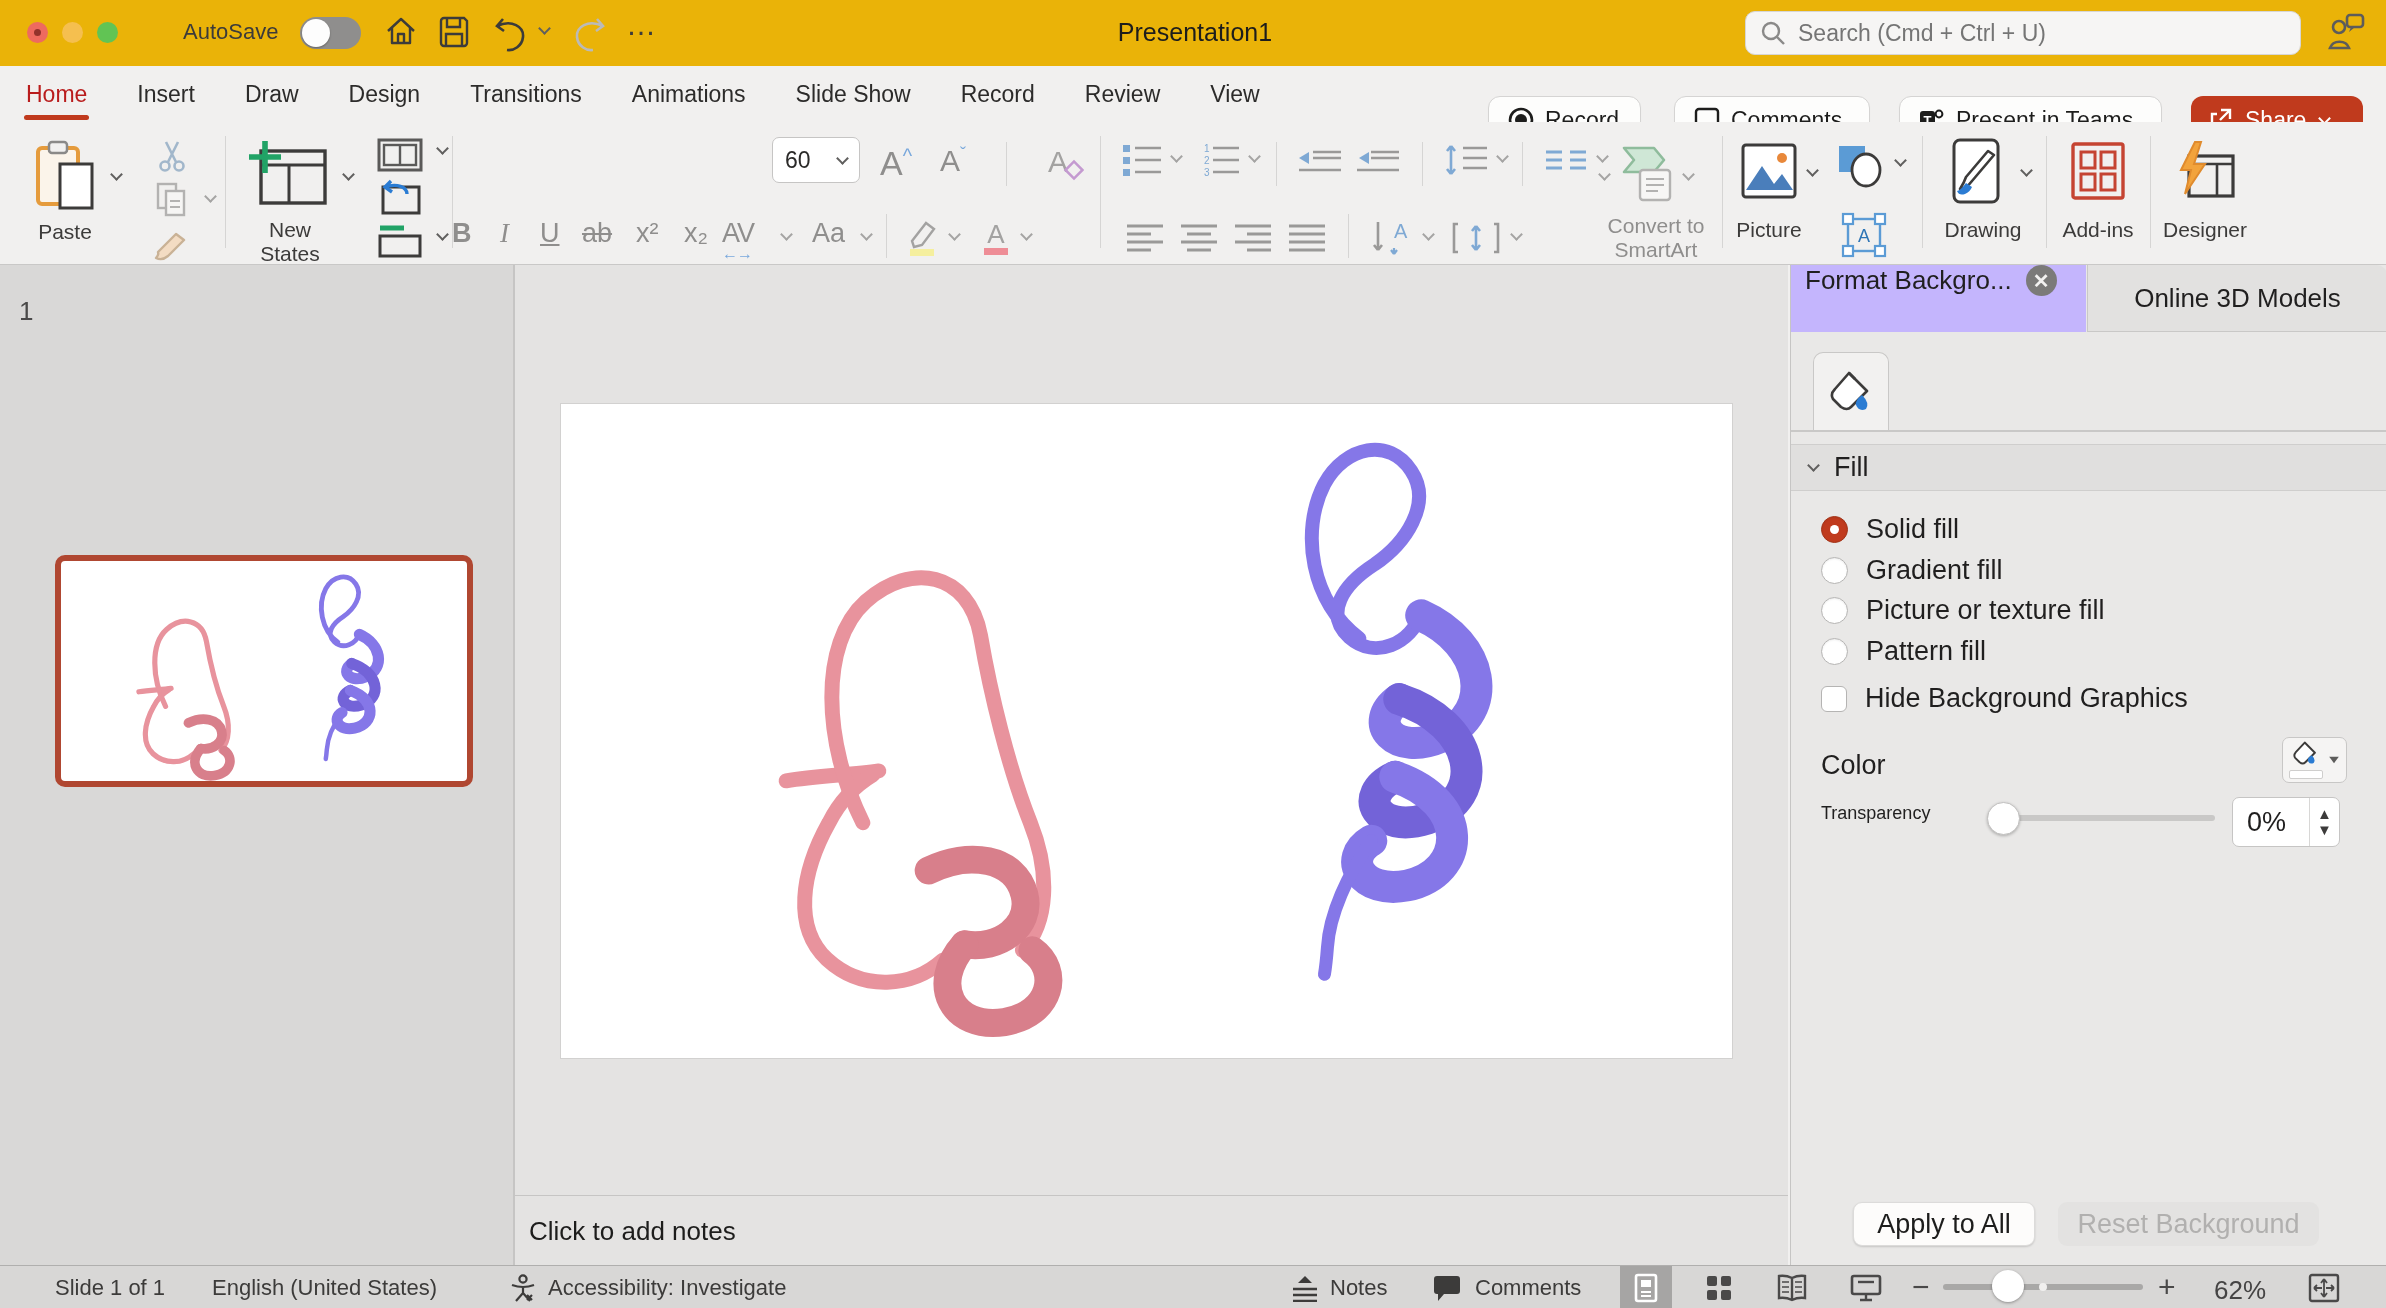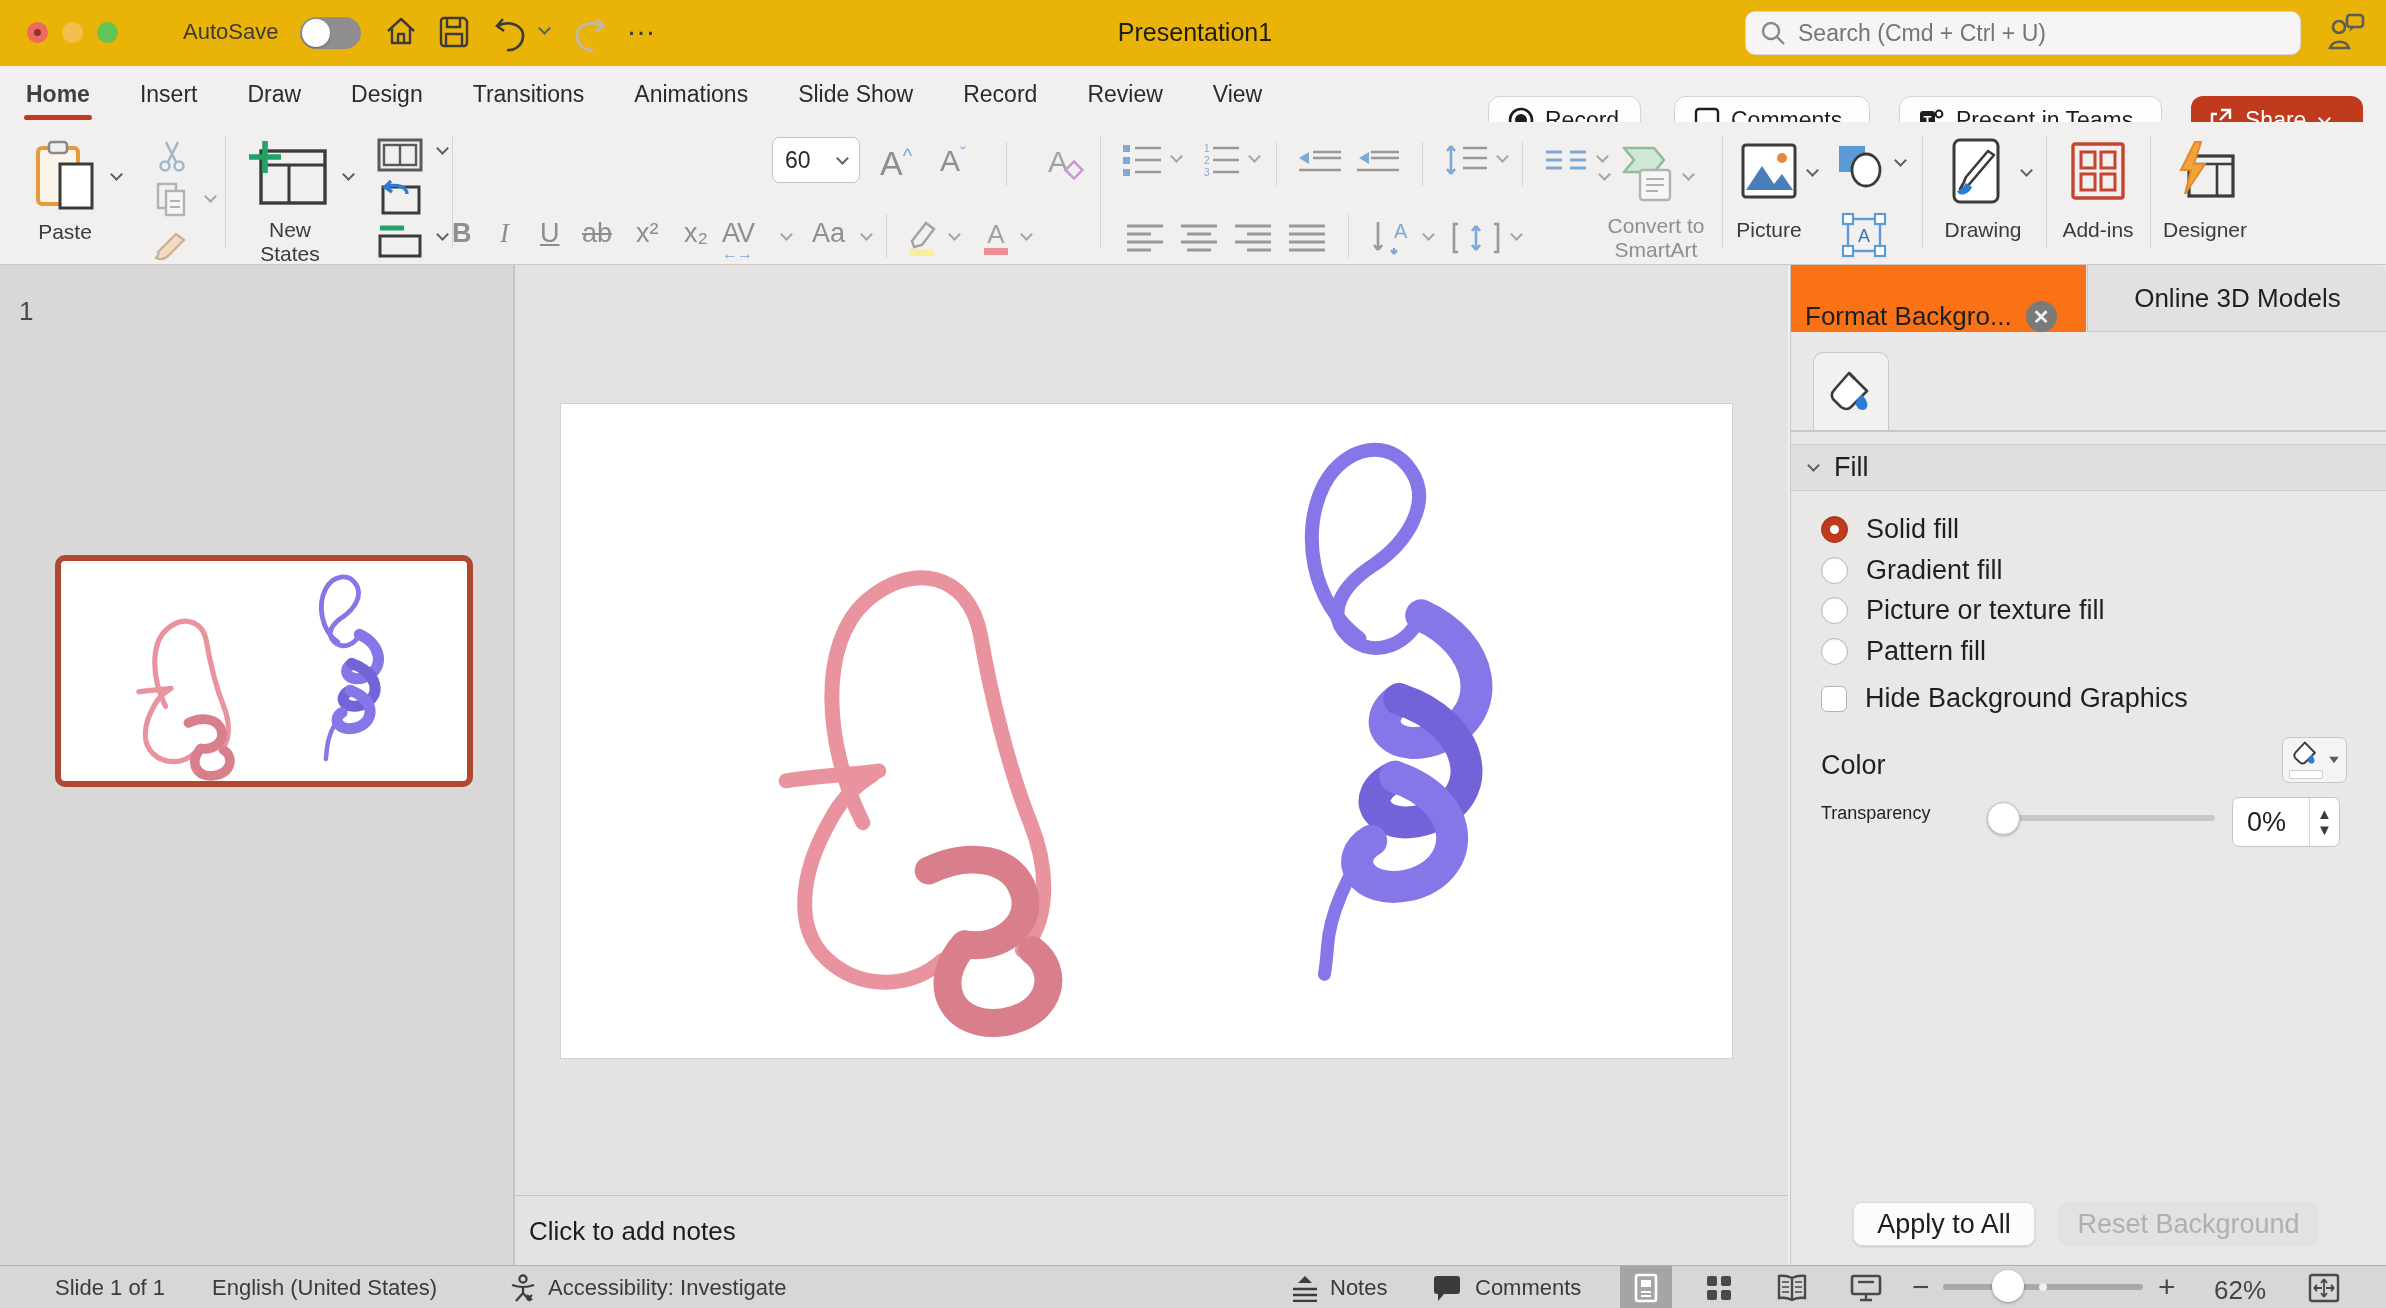--- a/index.html
+++ b/index.html
@@ -17,21 +17,21 @@
   .toggle{position:absolute;left:300px;top:17px;width:61px;height:32px;border-radius:16px;background:#8f8e8d}
   .toggle .knob{position:absolute;left:2px;top:2px;width:28px;height:28px;border-radius:50%;background:#fdfdfd;box-shadow:0 1px 2px rgba(0,0,0,.3)}
   .tb-ic{position:absolute;top:15px;color:#3c3b3a}
   .win-title{position:absolute;left:1050px;top:18px;width:290px;text-align:center;font-size:25px;color:#1d1d1c}
   .searchbox{position:absolute;left:1745px;top:11px;width:556px;height:44px;border:1.5px solid #d7d6d5;border-radius:10px;background:#f6f5f4;display:flex;align-items:center;gap:12px;padding:0 14px}
   .searchbox input{border:none;outline:none;background:transparent;font-size:23px;color:#8a8988;width:480px;font-family:"Liberation Sans",sans-serif}
   
   .tabrow{position:absolute;left:0;top:66px;width:2386px;height:56px;background:#f1f0ef}
   .tabs{position:absolute;left:26px;top:0;display:flex;gap:50px;height:56px;align-items:center}
   .rtab{font-size:23px;color:#2c2b2a;position:relative;padding:4px 0;cursor:default}
-  .rtab.active{font-weight:700;color:#404040}
+  .rtab.active{font-weight:400;color:#b91c1c}
   .rtab.active::after{content:"";position:absolute;left:-2px;right:-2px;bottom:-8px;height:5px;border-radius:3px;background:var(--accent)}
   .pillbtn{position:absolute;top:30px;height:48px;border:1.5px solid #d5d4d3;background:#fdfdfc;border-radius:12px;display:flex;align-items:center;gap:10px;padding:0 18px;font-size:23px;color:#1d1d1c;box-shadow:0 1px 1px rgba(0,0,0,.06)}
   .sharebtn{position:absolute;left:2191px;top:30px;width:172px;height:48px;background:var(--accent);border-radius:12px;display:flex;align-items:center;gap:10px;padding:0 16px;color:#fff;font-size:23px}
   
   .ribbon{position:absolute;left:0;top:122px;width:2386px;height:143px;background:#f1f0ef;border-bottom:1.5px solid #c9c8c7}
   .vdiv{position:absolute;top:14px;height:112px;width:1px;background:#d6d5d4}
   .rlabel{font-size:21px;color:#3c3b3a;text-align:center;line-height:24px}
   .rlabel.dis{color:#8f8e8d}
   .chev{display:inline-block;width:9px;height:9px;border-right:2px solid #605f5e;border-bottom:2px solid #605f5e;transform:rotate(45deg);margin-top:-4px}
   .chev.dis{border-color:#a5a4a3}
@@ -43,21 +43,21 @@
   .vline{position:absolute;top:265px;width:1.5px;background:#c6c5c4}
   .editor{position:absolute;left:515px;top:265px;width:1273px;height:930px;background:#e4e3e2}
   .slidecanvas{position:absolute;left:45px;top:138px;width:1173px;height:656px;background:#fff;border:1px solid #d2d1d0}
   .notespane{position:absolute;left:515px;top:1195px;width:1273px;height:70px;background:#e4e3e2;border-top:1.5px solid #c6c5c4}
   .notespane .ntext{position:absolute;left:14px;top:20px;font-size:26px;color:#1d1d1c}
   .thumbwrap{position:absolute;left:55px;top:290px;width:418px;height:232px;background:#fff;border:6px solid #b04731;border-radius:10px;overflow:hidden}
   .thumbnum{position:absolute;left:19px;top:296px;font-size:26px;color:#4a4949}
   
   .rpanel{position:absolute;left:1790px;top:265px;width:596px;height:1000px;background:#e9e8e7;border-left:1.5px solid #c6c5c4}
   .ptab-strip{position:absolute;left:0;top:0;width:596px;height:67px}
-  .ptab-active{position:absolute;left:0;top:0;width:295px;height:67px;background:#f97316;display:flex;align-items:flex-end;gap:14px;padding:0 14px;font-size:26px;color:#201f1f}
+  .ptab-active{position:absolute;left:0;top:0;width:295px;height:67px;background:#c4b5fd;display:flex;align-items:flex-start;gap:14px;padding:0 14px;font-size:26px;color:#201f1f}
   .ptab-close{width:31px;height:31px;border-radius:50%;background:#7b7a79;color:#f2f1f0;display:flex;align-items:center;justify-content:center;font-size:20px;font-weight:700}
   .ptab-inactive{position:absolute;left:296px;top:0;width:300px;height:67px;background:#e2e1e0;border-left:1.5px solid #c9c8c7;border-bottom:1.5px solid #c9c8c7;border-top-right-radius:10px;display:flex;align-items:center;justify-content:center;font-size:26px;color:#201f1f}
   .bucket-tab{position:absolute;left:22px;top:87px;width:76px;height:78px;background:#f2f1f0;border:1.5px solid #c9c8c7;border-bottom:none;border-radius:10px 10px 0 0;display:flex;align-items:center;justify-content:center}
   .panel-hline{position:absolute;left:0;top:165px;width:596px;height:1.5px;background:#c9c8c7}
   .fillhdr{position:absolute;left:0;top:179px;width:596px;height:47px;background:#e0dfde;border-top:1.5px solid #cfcecd;border-bottom:1.5px solid #cfcecd;display:flex;align-items:center;gap:16px;padding:0 18px;font-size:27px;color:#201f1f}
   .radio-row{position:absolute;left:30px;display:flex;align-items:center;gap:18px;font-size:27px;color:#201f1f}
   .radio{width:27px;height:27px;border-radius:50%;background:#fff;border:1.5px solid #b5b4b3;box-shadow:inset 0 1px 2px rgba(0,0,0,.08)}
   .radio.sel{background:var(--accent);border-color:#a33419;position:relative}
   .radio.sel::after{content:"";position:absolute;left:8px;top:8px;width:9px;height:9px;border-radius:50%;background:#fff}
   .checkbox{width:26px;height:26px;border-radius:6px;background:#fff;border:1.5px solid #b5b4b3}

